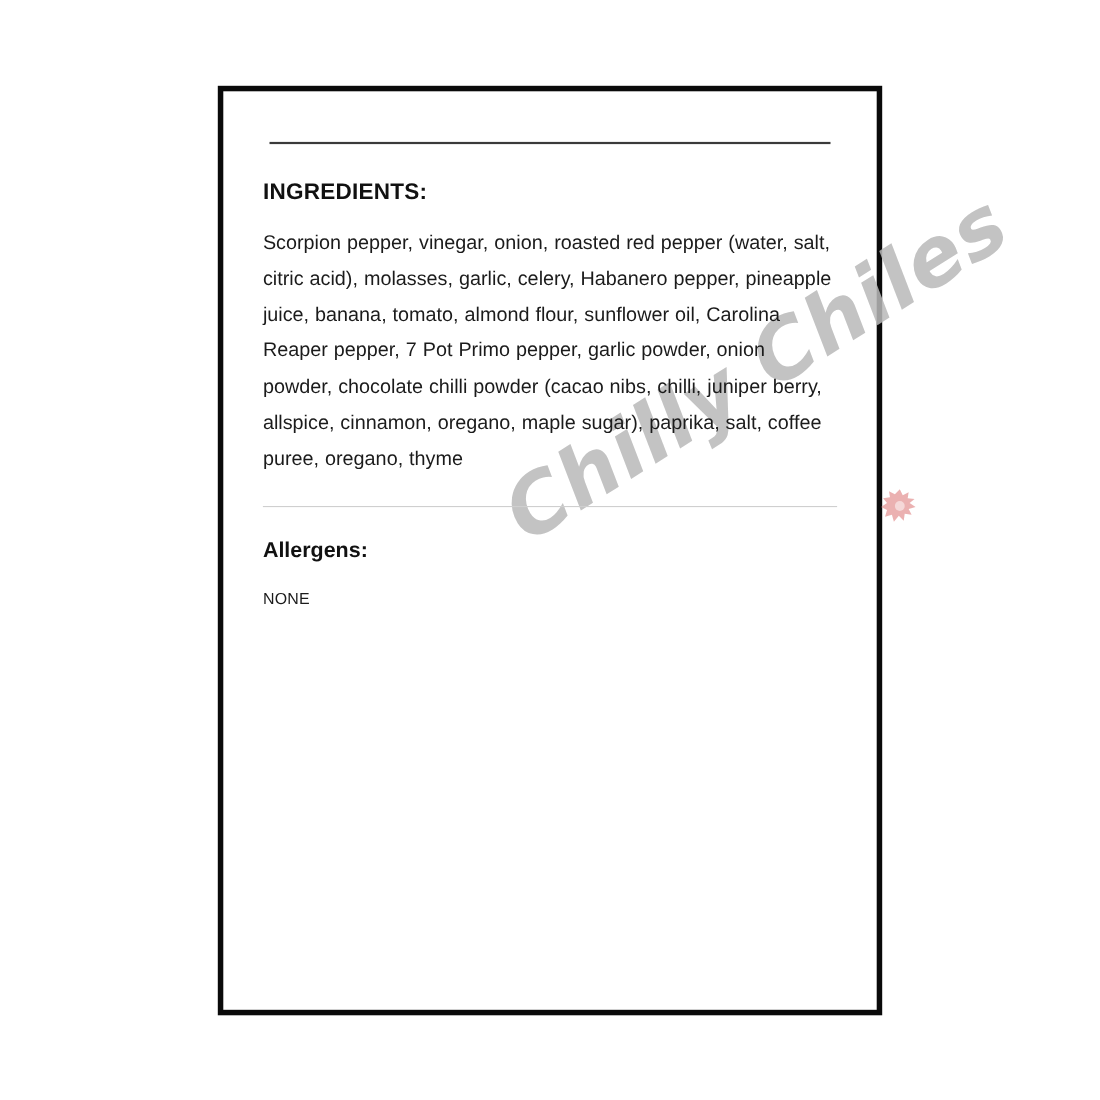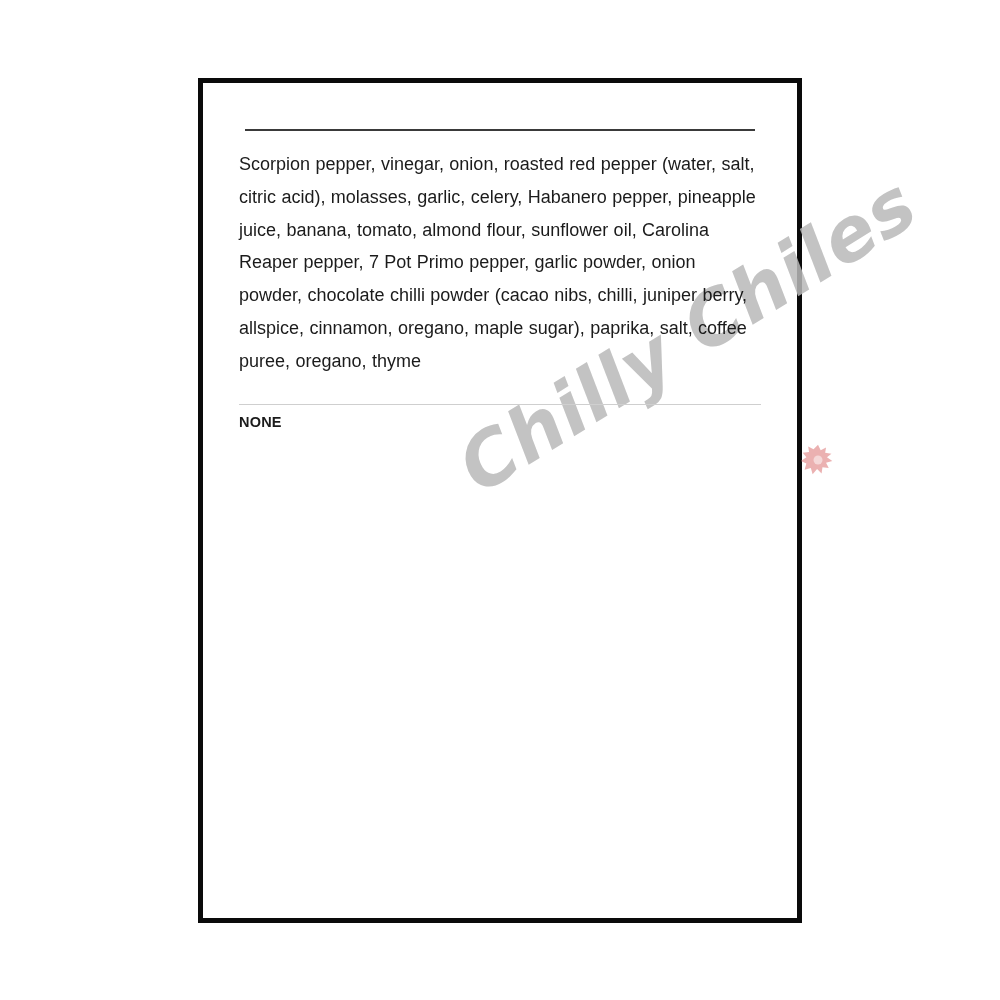--- a/index.html
+++ b/index.html
@@ -132,23 +132,23 @@
     z-index: 8;
     margin: 28px 8px 0 8px;
     font-size: 19.5px;
     font-weight: 700;
     color: #111111;
   }
 
   #allergens-value {
     position: relative;
     z-index: 8;
-    margin: 9px 8px 0 8px;
+    margin: 25px 8px 0 8px;
     font-size: 14.5px;
-    font-weight: 700;
+    font-weight: 400;
     color: #1b1b1b;
     letter-spacing: 0.2px;
   }
 </style>
 </head>
 <body>
 
 <div id="page">
 
   <div id="label-card">
@@ -158,24 +158,26 @@
         <div id="watermark-text">Chilly Chiles</div>
         <svg id="watermark-splat" viewBox="0 0 40 38" xmlns="http://www.w3.org/2000/svg">
           <path d="M20 2 L23 8 L29 5 L28 11 L35 12 L30 16 L36 20 L29 22 L32 28 L25 27 L24 34 L19 29 L14 35 L12 28 L5 30 L7 23 L1 20 L7 16 L3 11 L10 10 L9 4 L15 7 Z" fill="#e8a3a3" opacity="0.85"></path>
           <circle cx="20" cy="19" r="5" fill="#ffffff" opacity="0.5"></circle>
         </svg>
       </div>
 
 
       <div id="title-rule"></div>
 
+      <div id="ingredients-heading">INGREDIENTS:</div>
 
       <div id="ingredients-body">Scorpion pepper, vinegar, onion, roasted red pepper (water, salt, citric acid), molasses, garlic, celery, Habanero pepper, pineapple juice, banana, tomato, almond flour, sunflower oil, Carolina Reaper pepper, 7 Pot Primo pepper, garlic powder, onion powder, chocolate chilli powder (cacao nibs, chilli, juniper berry, allspice, cinnamon, oregano, maple sugar), paprika, salt, coffee puree, oregano, thyme</div>
 
       <div id="mid-rule"></div>
 
+      <div id="allergens-heading">Allergens:</div>
 
       <div id="allergens-value">NONE</div>
 
     </div>
   </div>
 
 </div>
 
 </body></html>

